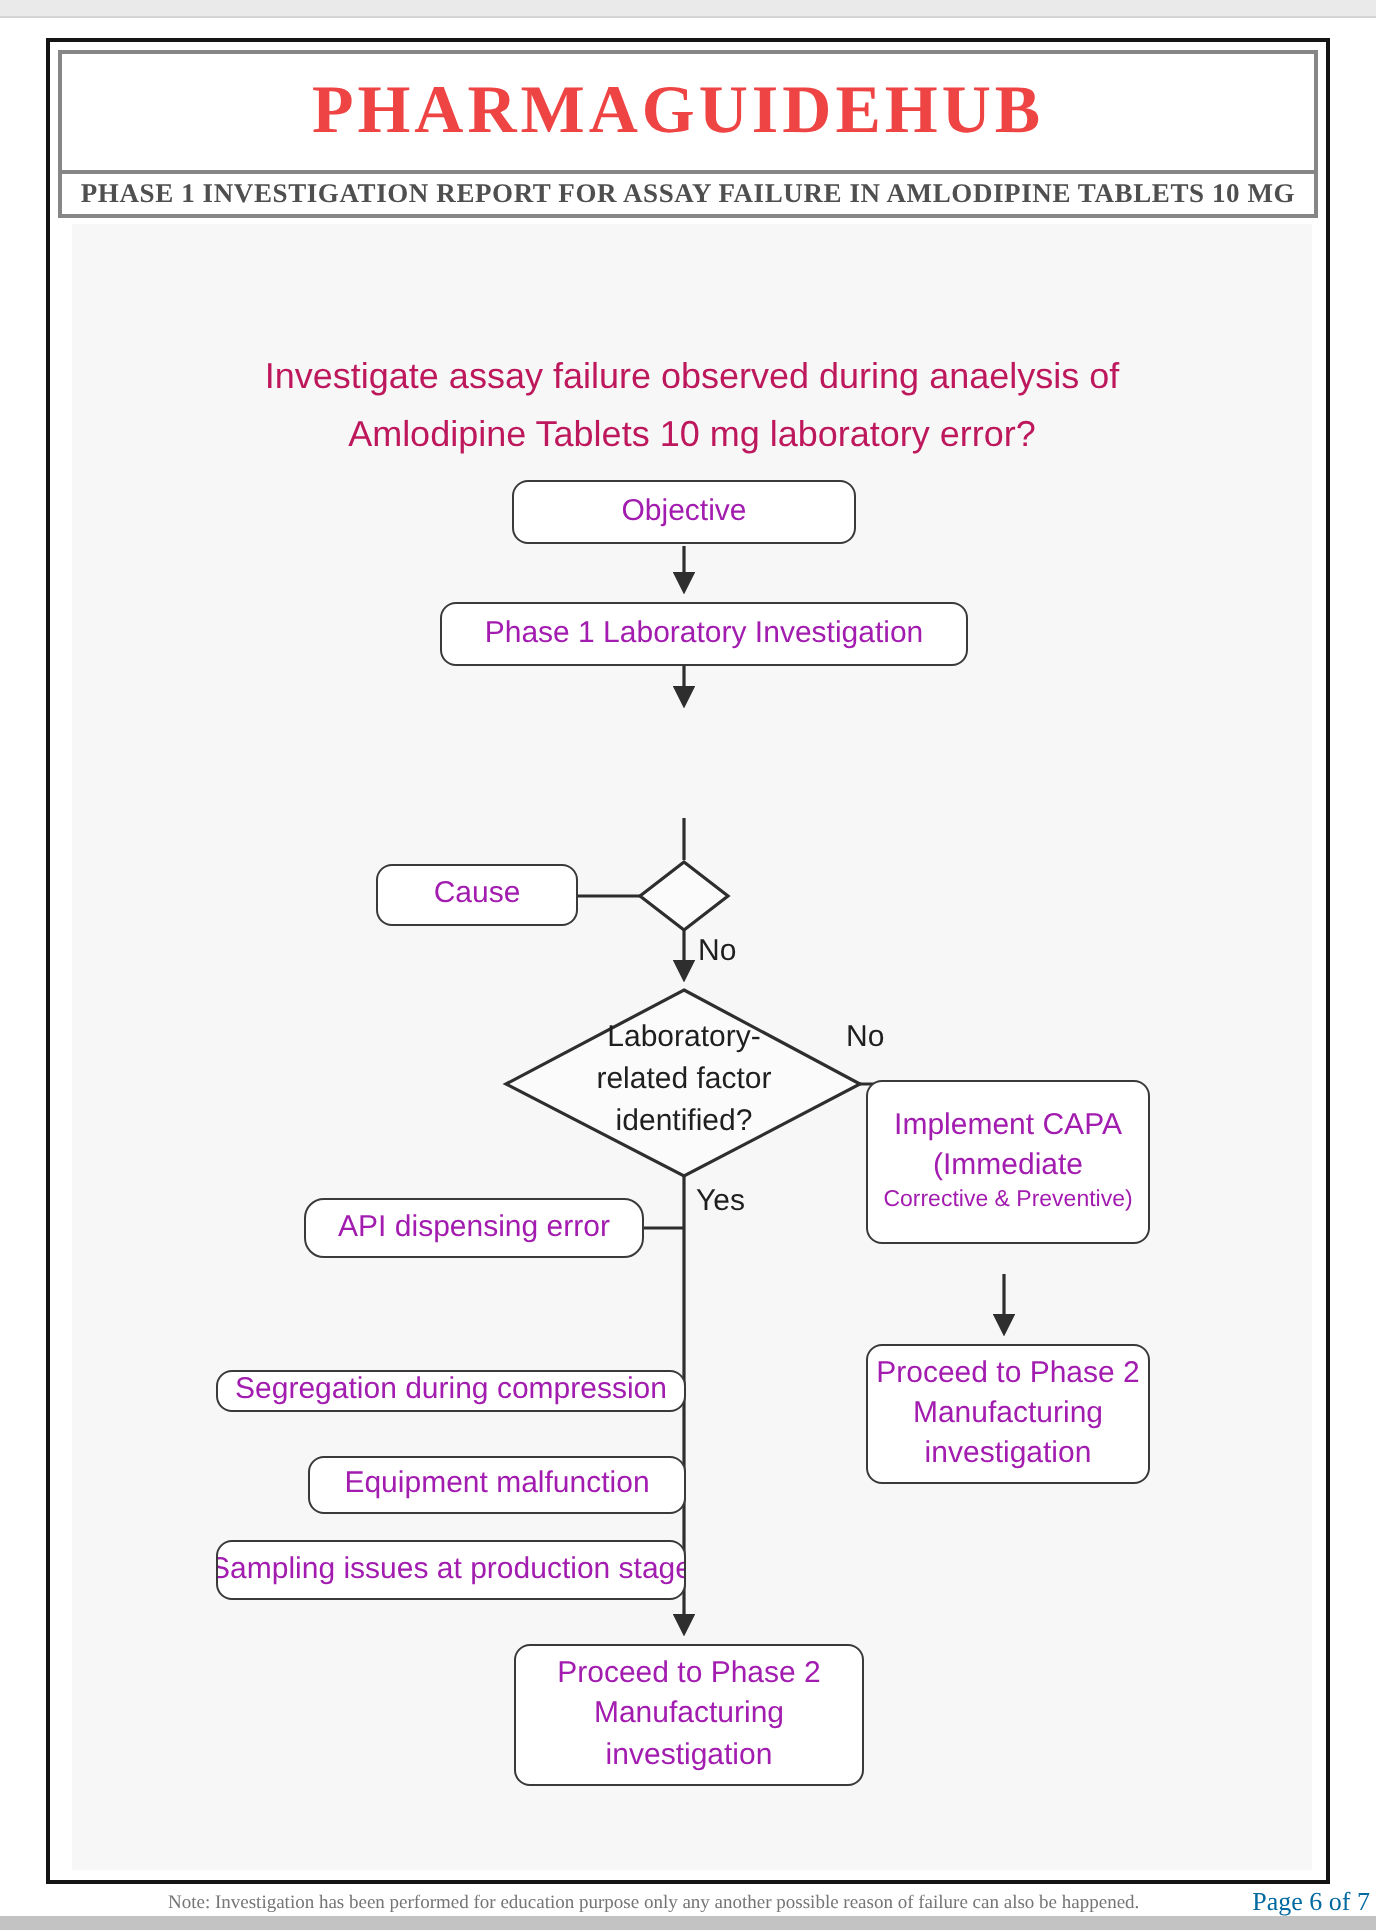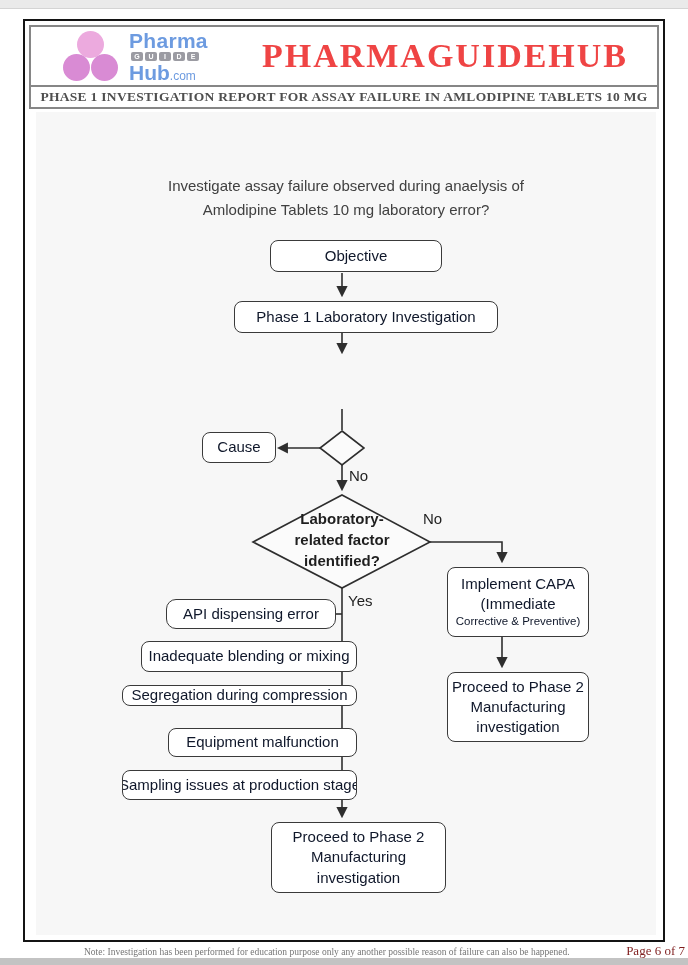--- a/index.html
+++ b/index.html
@@ -43,71 +43,53 @@
     color:#4f4f4f;letter-spacing:.3px;white-space:nowrap;
   }
 
   .flowchart{
     position:absolute;left:36px;top:112px;width:620px;height:823px;
     background:#f7f7f7;
   }
   .fc-title{position:absolute;left:0;top:22px;width:100%;text-align:center;
     font-size:27px;font-weight:bold;color:#1b1b1b;letter-spacing:.3px;}
   .fc-sub{position:absolute;left:0;top:62px;width:100%;text-align:center;
-    font-size:15px;color:#404040;line-height:1.6;}
+    font-size:18px;color:#be185d;line-height:1.6;}
   svg.connectors{position:absolute;left:0;top:0;}
   .node{
     position:absolute;background:#ffffff;border:1.5px solid #3a3a3a;border-radius:8px;
     display:flex;flex-direction:column;align-items:center;justify-content:center;
-    font-size:15px;color:#0f172a;text-align:center;line-height:1.35;box-sizing:border-box;
-    padding:2px 4px;overflow:hidden;margin-left:14px;
+    font-size:15px;color:#a21caf;text-align:center;line-height:1.35;box-sizing:border-box;
+    padding:2px 4px;overflow:hidden;
   }
   .node .nowrap{white-space:nowrap;}
   .node .small-line{font-size:11.5px;white-space:nowrap;}
   .diamond-text{
     position:absolute;display:flex;flex-direction:column;align-items:center;
-    font-size:15px;color:#1f1f1f;line-height:1.4;text-align:center;font-weight:bold;
+    font-size:15px;color:#1f1f1f;line-height:1.4;text-align:center;
   }
   .edge-label{position:absolute;font-size:15px;color:#1f1f1f;}
 
   .footer-note{
     position:absolute;left:84px;top:947px;font-family:"Liberation Serif", serif;
     font-size:9.5px;color:#757575;white-space:nowrap;
   }
   .page-num{
     position:absolute;right:3px;top:943px;font-family:"Liberation Serif", serif;
-    font-size:13px;color:#7f1d1d;white-space:nowrap;
+    font-size:13px;color:#0369a1;white-space:nowrap;
   }
 </style>
 </head>
 <body>
 
 <div class="top-strip"></div>
 
 <div class="page-frame">
 
   <div class="header-box">
-    <div class="logo-wrap">
-      <div class="logo-circles">
-        <div class="circle top"></div>
-        <div class="circle bl"></div>
-        <div class="circle br"></div>
-      </div>
-      <div class="logo-text">
-        <span class="logo-line1">Pharma</span>
-        <span class="guide-row">
-          <span class="guide-pill">G</span>
-          <span class="guide-pill">U</span>
-          <span class="guide-pill">I</span>
-          <span class="guide-pill">D</span>
-          <span class="guide-pill">E</span>
-        </span>
-        <span class="logo-line2"><span>Hub</span><span class="dotcom">.com</span></span>
-      </div>
-    </div>
     <div class="wordmark">PHARMAGUIDEHUB</div>
   </div>
 
   <div class="title-bar">
     <span>PHASE 1 INVESTIGATION REPORT FOR ASSAY FAILURE IN AMLODIPINE TABLETS 10 MG</span>
   </div>
 </div>
 
 <div class="flowchart">
   <div class="fc-sub">
@@ -138,52 +120,49 @@
 
   <div class="node" style="left:220px;top:128px;width:172px;height:32px;">
     <span class="nowrap">Objective</span>
   </div>
 
   <div class="node" style="left:184px;top:189px;width:264px;height:32px;">
     <span class="nowrap">Phase 1 Laboratory Investigation</span>
   </div>
 
 
-  <div class="node" style="left:152px;top:320px;width:74px;height:31px;">
+  <div class="node" style="left:152px;top:320px;width:101px;height:31px;">
     <span class="nowrap">Cause</span>
   </div>
 
   <div class="edge-label" style="left:313px;top:355px;">No</div>
 
   <div class="diamond-text" style="left:217px;top:396px;width:178px;">
     <span>Laboratory-</span>
     <span>related factor</span>
     <span>identified?</span>
   </div>
 
   <div class="edge-label" style="left:387px;top:398px;">No</div>
   <div class="edge-label" style="left:312px;top:480px;">Yes</div>
 
-  <div class="node" style="left:397px;top:455px;width:142px;height:70px;">
+  <div class="node" style="left:397px;top:428px;width:142px;height:82px;">
     <span class="nowrap">Implement CAPA</span>
     <span class="nowrap">(Immediate</span>
     <span class="small-line">Corrective &amp; Preventive)</span>
   </div>
 
   <div class="node" style="left:397px;top:560px;width:142px;height:70px;">
     <span>Proceed to Phase 2 Manufacturing investigation</span>
   </div>
 
   <div class="node" style="left:116px;top:487px;width:170px;height:30px;border-radius:10px;">
     <span class="nowrap">API dispensing error</span>
   </div>
 
-  <div class="node" style="left:91px;top:529px;width:216px;height:31px;">
-    <span class="nowrap">Inadequate blending or mixing</span>
-  </div>
 
   <div class="node" style="left:72px;top:573px;width:235px;height:21px;">
     <span class="nowrap">Segregation during compression</span>
   </div>
 
   <div class="node" style="left:118px;top:616px;width:189px;height:29px;">
     <span class="nowrap">Equipment malfunction</span>
   </div>
 
   <div class="node" style="left:72px;top:658px;width:235px;height:30px;">

